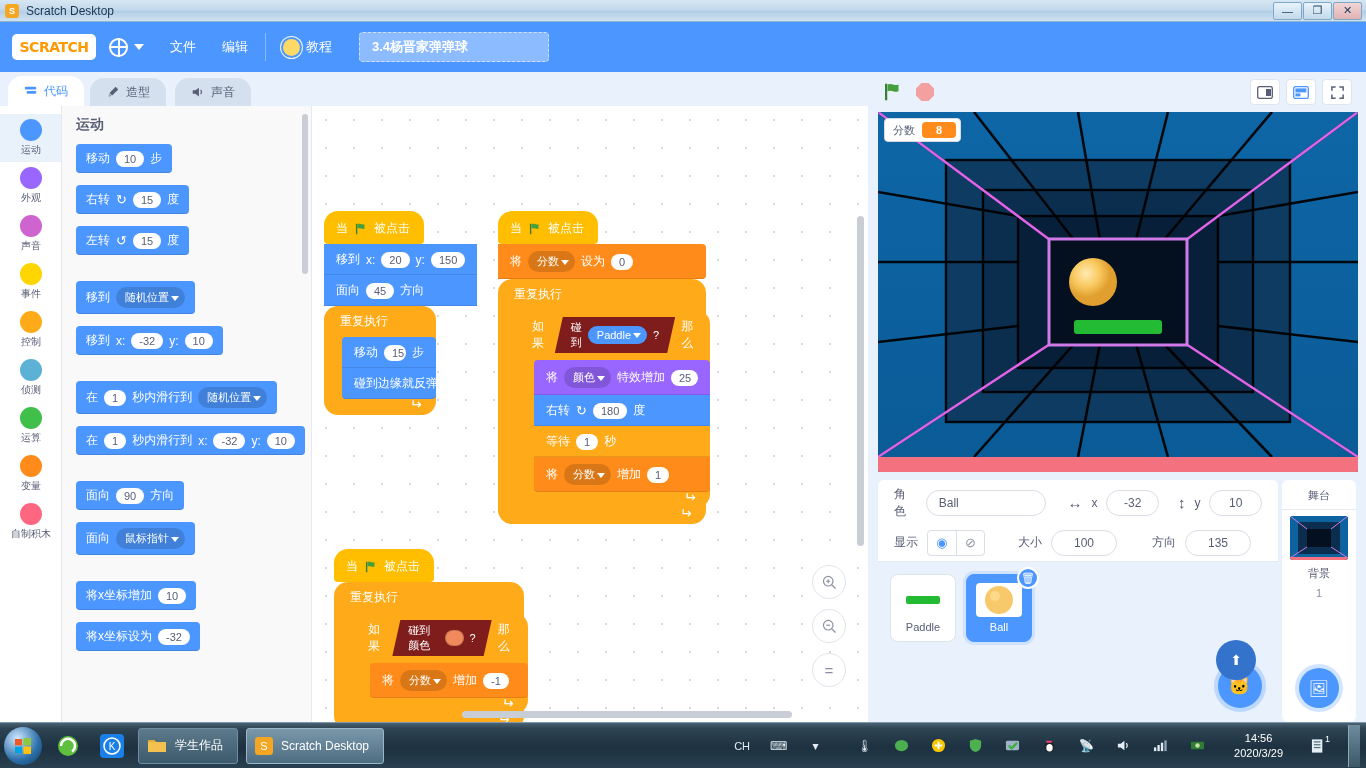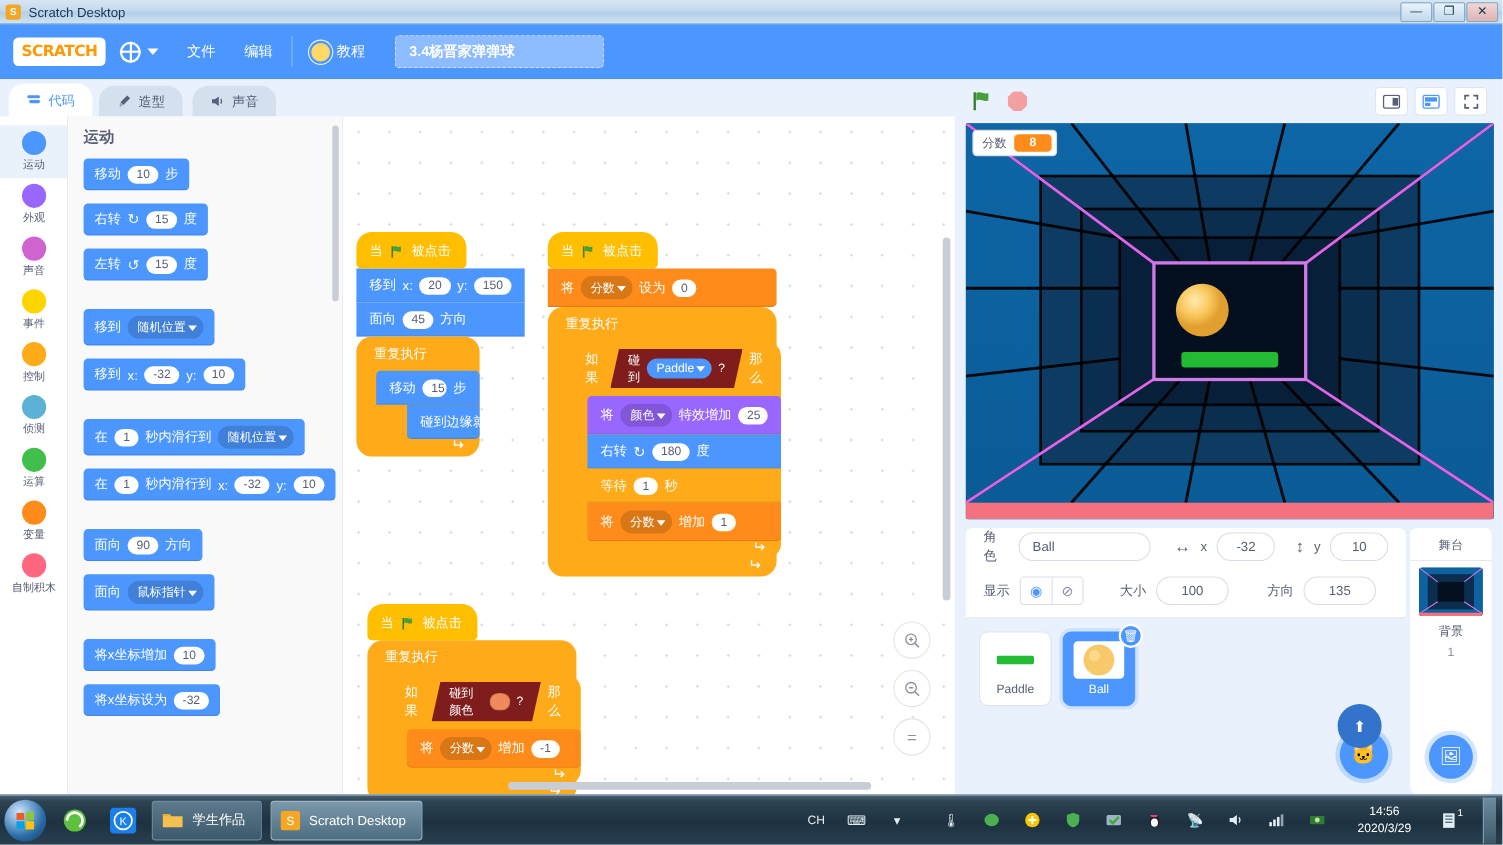--- a/index.html
+++ b/index.html
@@ -184,21 +184,21 @@
   .varmon{
     position:absolute;left:6px;top:6px; background:#fff;border-radius:4px;
     display:flex;align-items:center; padding:3px 4px 3px 8px; gap:7px;
     font-size:11px;color:#575e75; z-index:5; border:1px solid #d6dbe3;
   }
   .varval{ background:#ff8c1a;color:#fff;border-radius:4px;padding:2px 14px;font-size:11px;font-weight:bold;}
 
   .spritehead{
     position:absolute;left:10px;top:408px;width:400px;height:82px;background:#fff;
     border-radius:6px 6px 0 0; border-bottom:1px solid #e6eaf0;
-    display:flex;flex-direction:column;gap:10px;padding:0 16px;
+    display:flex;flex-direction:column;justify-content:center;gap:10px;padding:0 16px;
   }
   .sprow{display:flex;align-items:center;gap:9px;font-size:12px;color:#575e75;}
   .field{
     border:1px solid #d9dee6;border-radius:14px;height:26px;display:flex;align-items:center;
     padding:0 12px;font-size:12px;color:#575e75;background:#fff;
   }
   .toggle{display:flex;border:1px solid #d9dee6;border-radius:4px;overflow:hidden;}
   .tgbtn{width:28px;height:24px;display:flex;align-items:center;justify-content:center;font-size:13px;color:#4c97ff;}
   .tgbtn.off{color:#8a90a0;border-left:1px solid #d9dee6;}
 
@@ -465,21 +465,21 @@
         <div class="cwrap" style="width:112px;">
           <div class="chead">
             <span>重复执行</span>
           </div>
           <div class="cbody">
             <div class="stackblk" style="background:#4c97ff;border-radius:4px 4px 0 0;">
               <span>移动</span>
               <span class="oval">15</span>
               <span>步</span>
             </div>
-            <div class="stackblk" style="background:#4c97ff;border-radius:0 0 4px 4px;margin-left:28px;">
+            <div class="stackblk" style="background:#4c97ff;border-radius:0 0 4px 4px;">
               <span>碰到边缘就反弹</span>
             </div>
           </div>
           <div class="cfoot"></div>
         </div>
       </div>
 
       <div class="script" style="left:186px;top:105px;">
         <div class="hat">
           <span>当</span>

